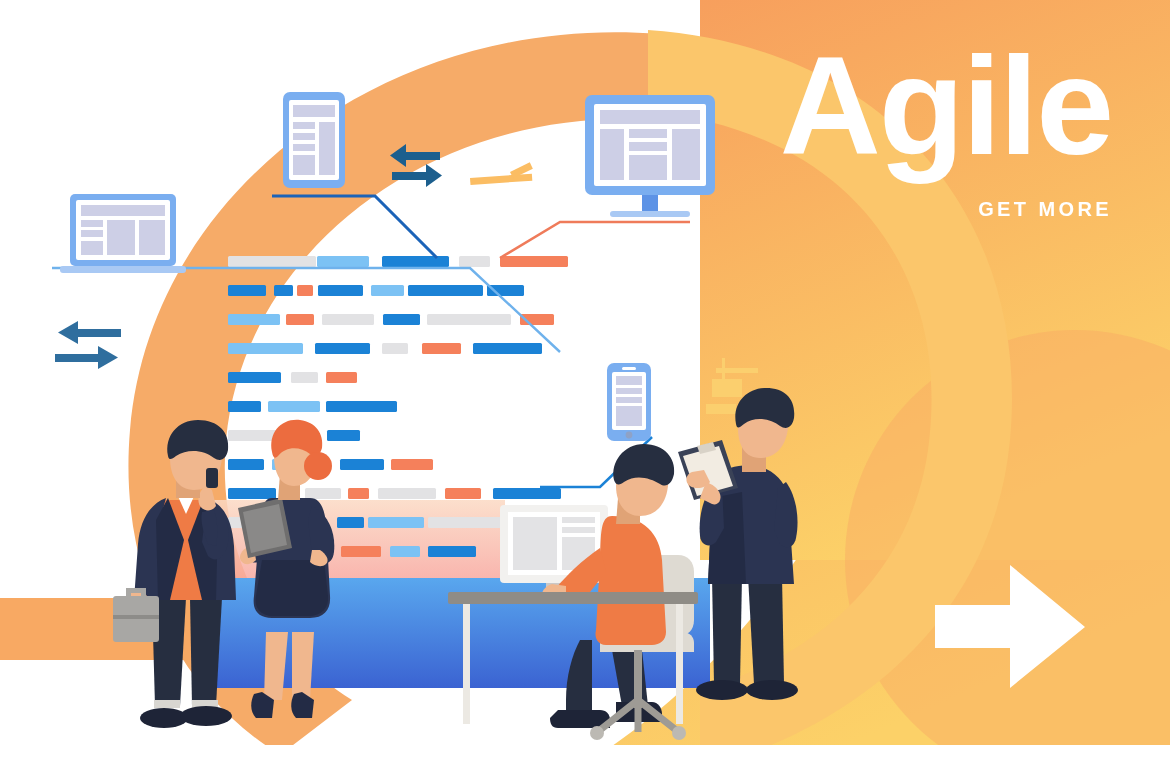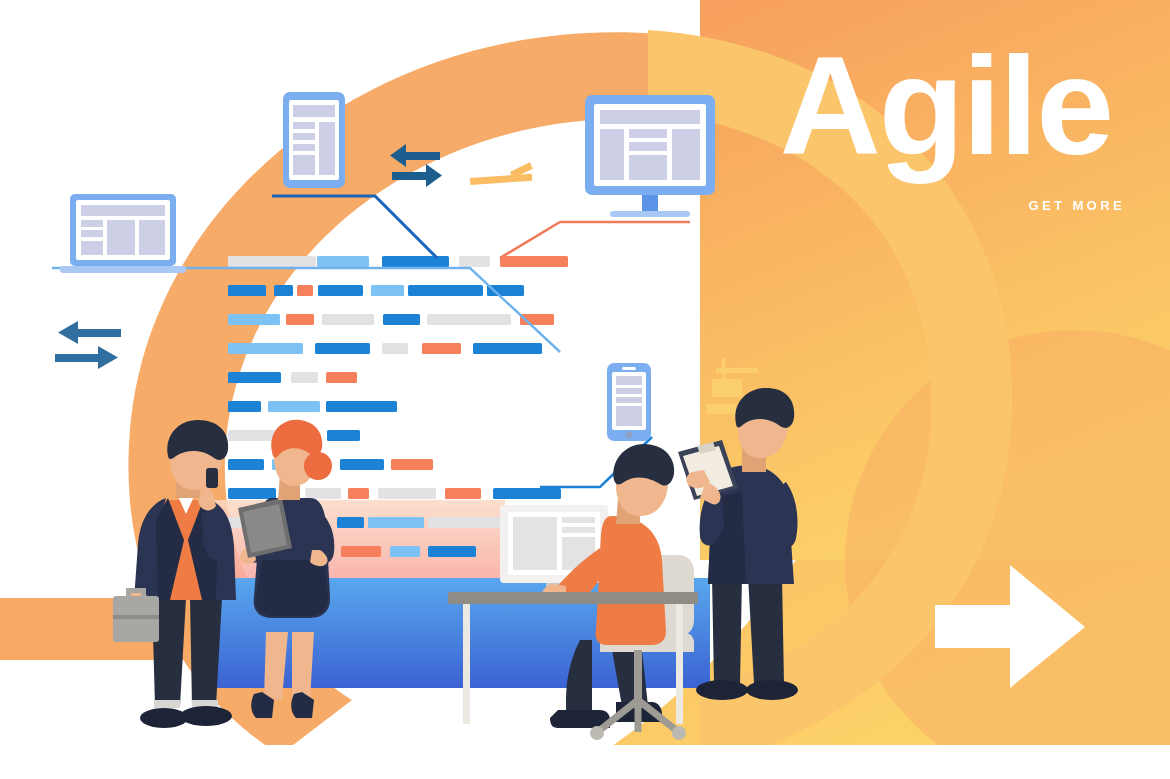--- a/index.html
+++ b/index.html
@@ -1,21 +1,21 @@
 <!DOCTYPE html>
 <html><head>
 <meta charset="utf-8">
 <style>
   html,body{margin:0;padding:0;background:#fff;}
   body{font-family:"Liberation Sans",sans-serif;}
   #stage{position:relative;width:1170px;height:779px;overflow:hidden;background:#ffffff;}
   #stage svg{display:block;}
   .t{position:absolute;color:#fff;}
   #title{right:58px;top:36px;font-size:140px;line-height:1;font-weight:700;letter-spacing:-2px;}
-  #subtitle{right:45px;top:198px;font-size:13px;letter-spacing:3.4px;font-weight:600;}
+  #subtitle{right:58px;top:198px;font-size:20px;letter-spacing:3.4px;font-weight:600;}
 </style>
 </head>
 <body>
 
 <div id="stage">
 
 <svg width="1170" height="779" viewBox="0 0 1170 779" xmlns="http://www.w3.org/2000/svg">
   <defs>
     <linearGradient id="bgGrad" x1="0" y1="0" x2="0.35" y2="1">
       <stop offset="0" stop-color="#f79f5d"></stop>

